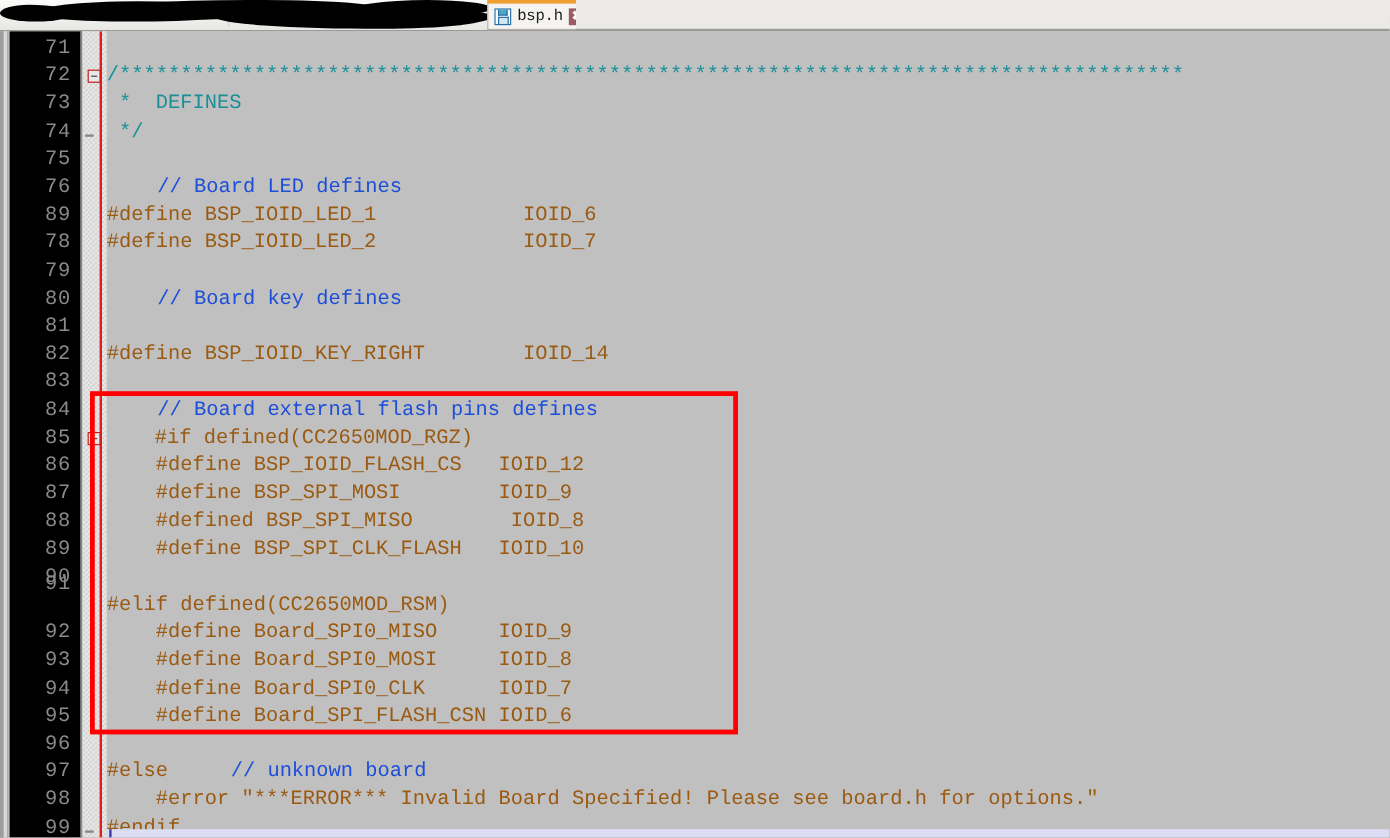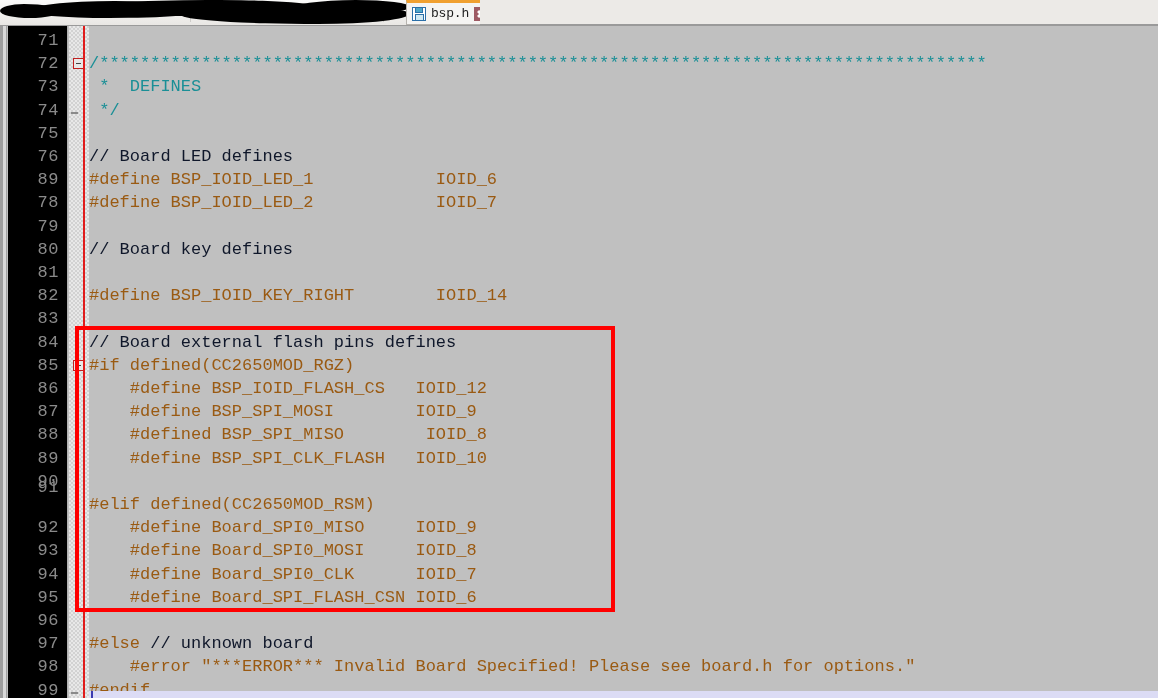--- a/index.html
+++ b/index.html
@@ -197,21 +197,21 @@
     height: 23.2px;
     line-height: 23.2px;
     font-size: 17px;
     color: #8a8a8a;
     text-align: right;
     letter-spacing: 0.5px;
   }
 
   
   .tok-blockcomment { color: #1a8f96; }
-  .tok-linecomment  { color: #0f172a; }
+  .tok-linecomment  { color: #1d4ed8; padding-left: 42px; }
   .tok-preproc      { color: #9a5a12; }
 
   
   .fold-box {
     position: absolute;
     width: 11px; height: 11px;
     box-sizing: border-box;
     background: #e8e8e8;
     border: 1px solid #c02020;
     color: #555555;
@@ -326,21 +326,21 @@
   <div id="code-surface">
       <div class="code-line" style="top: 26.2px;"><span class="tok-blockcomment">/***************************************************************************************</span></div>
       <div class="code-line" style="top: 49.4px;"><span class="tok-blockcomment"> *  DEFINES</span></div>
       <div class="code-line" style="top: 72.6px;"><span class="tok-blockcomment"> */</span></div>
       <div class="code-line" style="top: 119px;"><span class="tok-linecomment">// Board LED defines</span></div>
       <div class="code-line" style="top: 142.2px;"><span class="tok-preproc">#define BSP_IOID_LED_1            IOID_6</span></div>
       <div class="code-line" style="top: 165.4px;"><span class="tok-preproc">#define BSP_IOID_LED_2            IOID_7</span></div>
       <div class="code-line" style="top: 211.8px;"><span class="tok-linecomment">// Board key defines</span></div>
       <div class="code-line" style="top: 258.2px;"><span class="tok-preproc">#define BSP_IOID_KEY_RIGHT        IOID_14</span></div>
       <div class="code-line" style="top: 304.6px;"><span class="tok-linecomment">// Board external flash pins defines</span></div>
-      <div class="code-line" style="top: 327.8px;"><span class="tok-preproc">#if defined(CC2650MOD_RGZ)</span></div>
+      <div class="code-line" style="top: 327.8px; padding-left: 40px;"><span class="tok-preproc">#if defined(CC2650MOD_RGZ)</span></div>
       <div class="code-line" style="top: 351px;"><span class="tok-preproc">    #define BSP_IOID_FLASH_CS   IOID_12</span></div>
       <div class="code-line" style="top: 374.2px;"><span class="tok-preproc">    #define BSP_SPI_MOSI        IOID_9</span></div>
       <div class="code-line" style="top: 397.4px;"><span class="tok-preproc">    #defined BSP_SPI_MISO        IOID_8</span></div>
       <div class="code-line" style="top: 420.6px;"><span class="tok-preproc">    #define BSP_SPI_CLK_FLASH   IOID_10</span></div>
       <div class="code-line" style="top: 467px;"><span class="tok-preproc">#elif defined(CC2650MOD_RSM)</span></div>
       <div class="code-line" style="top: 490.2px;"><span class="tok-preproc">    #define Board_SPI0_MISO     IOID_9</span></div>
       <div class="code-line" style="top: 513.4px;"><span class="tok-preproc">    #define Board_SPI0_MOSI     IOID_8</span></div>
       <div class="code-line" style="top: 536.6px;"><span class="tok-preproc">    #define Board_SPI0_CLK      IOID_7</span></div>
       <div class="code-line" style="top: 559.8px;"><span class="tok-preproc">    #define Board_SPI_FLASH_CSN IOID_6</span></div>
       <div class="code-line" style="top: 606.2px;"><span class="tok-preproc">#else </span><span class="tok-linecomment">// unknown board</span></div>

